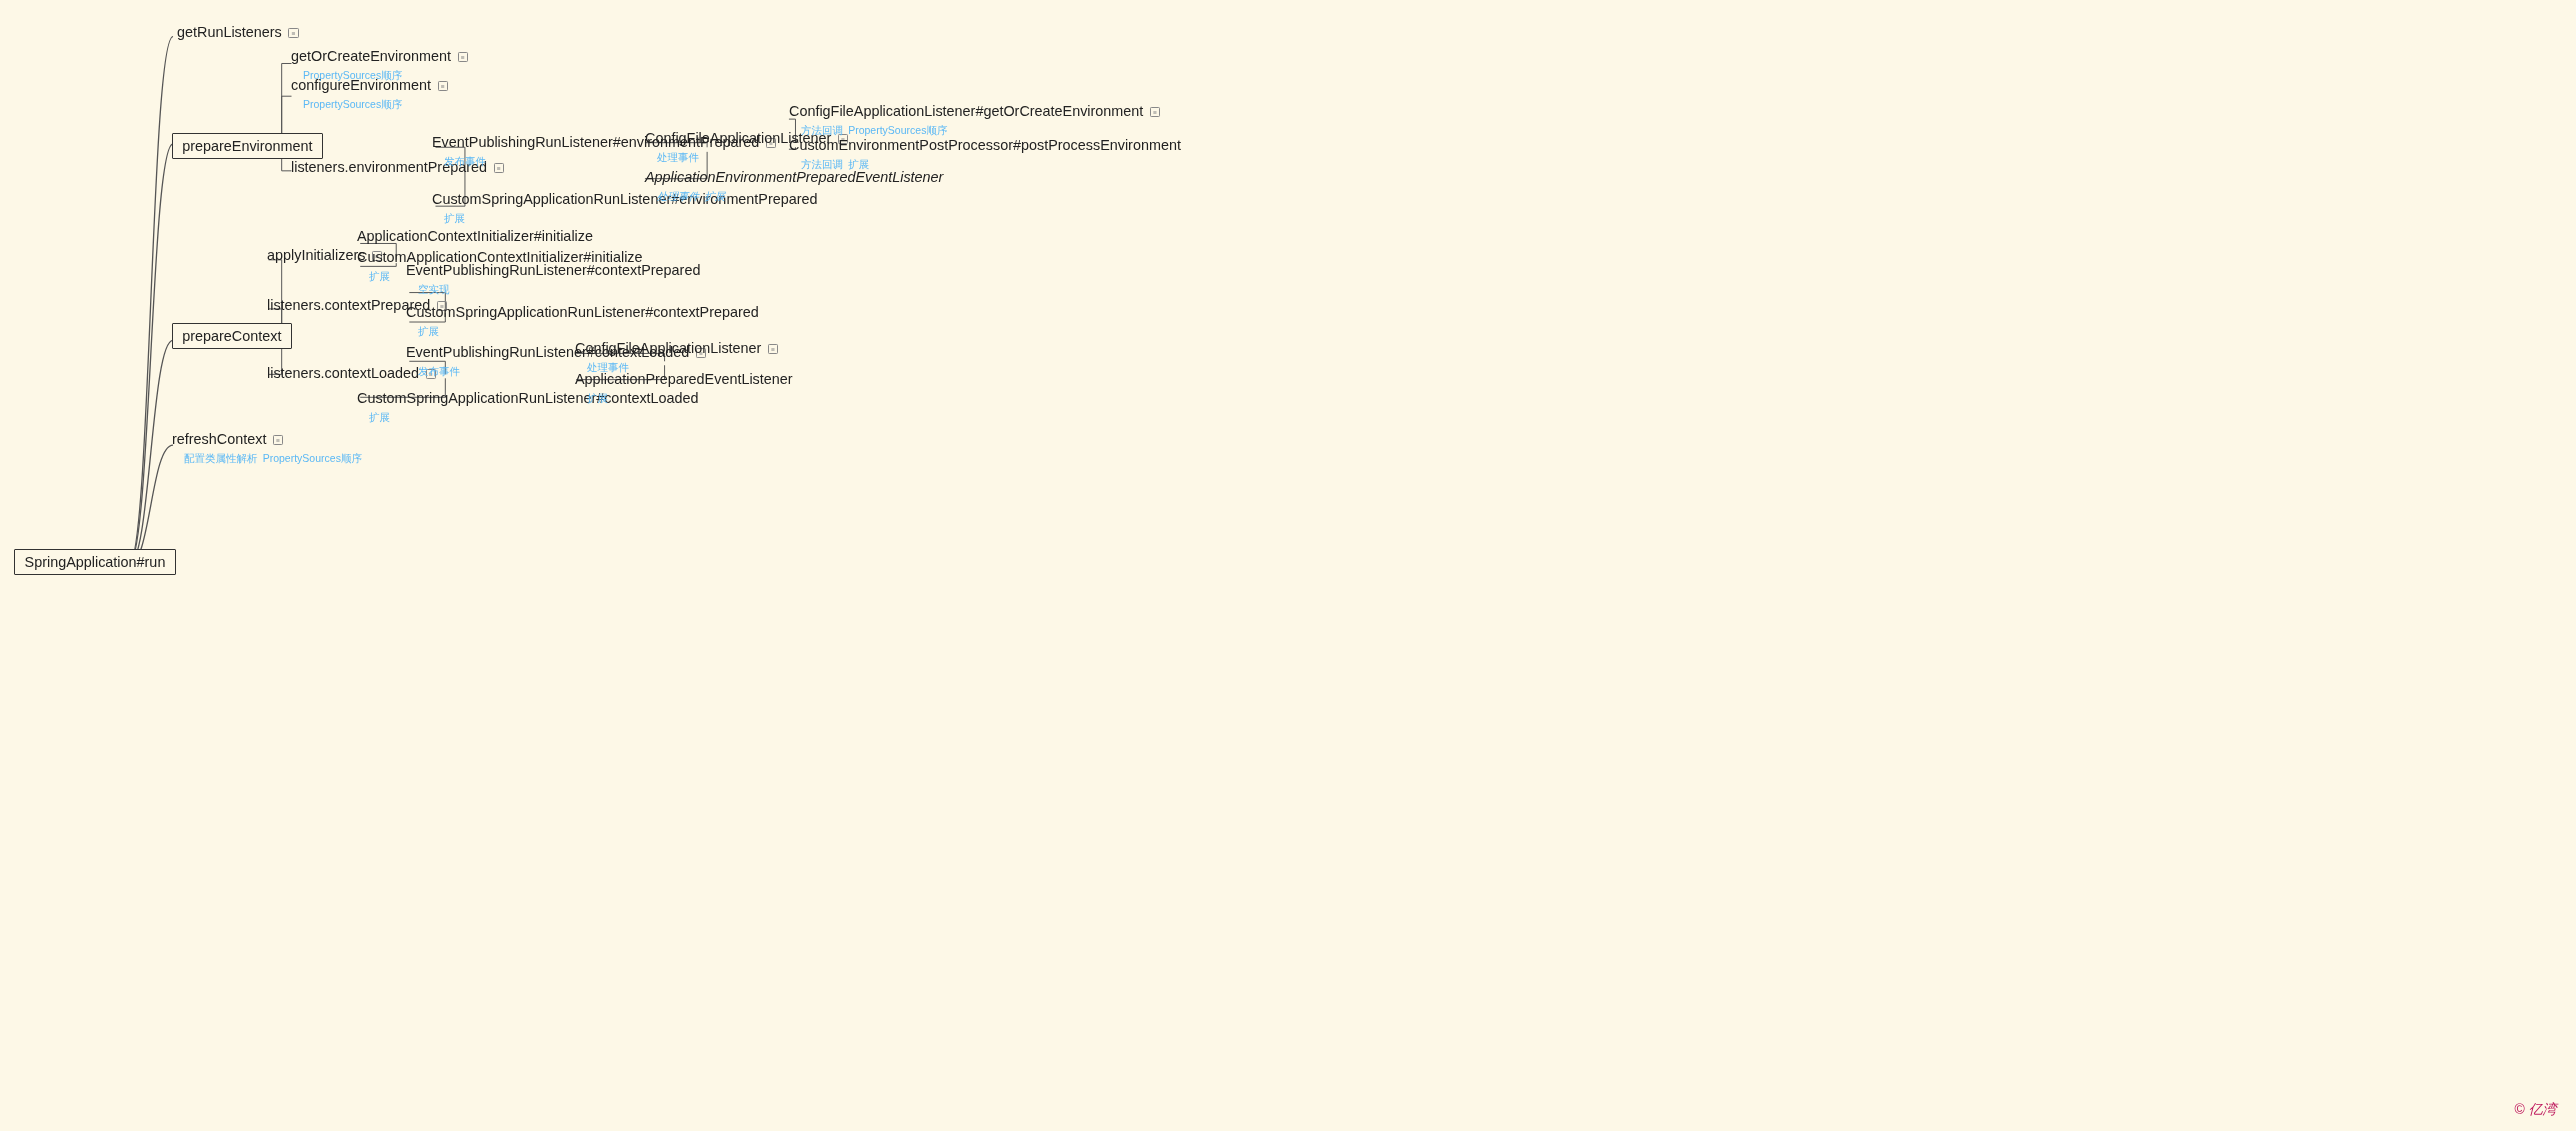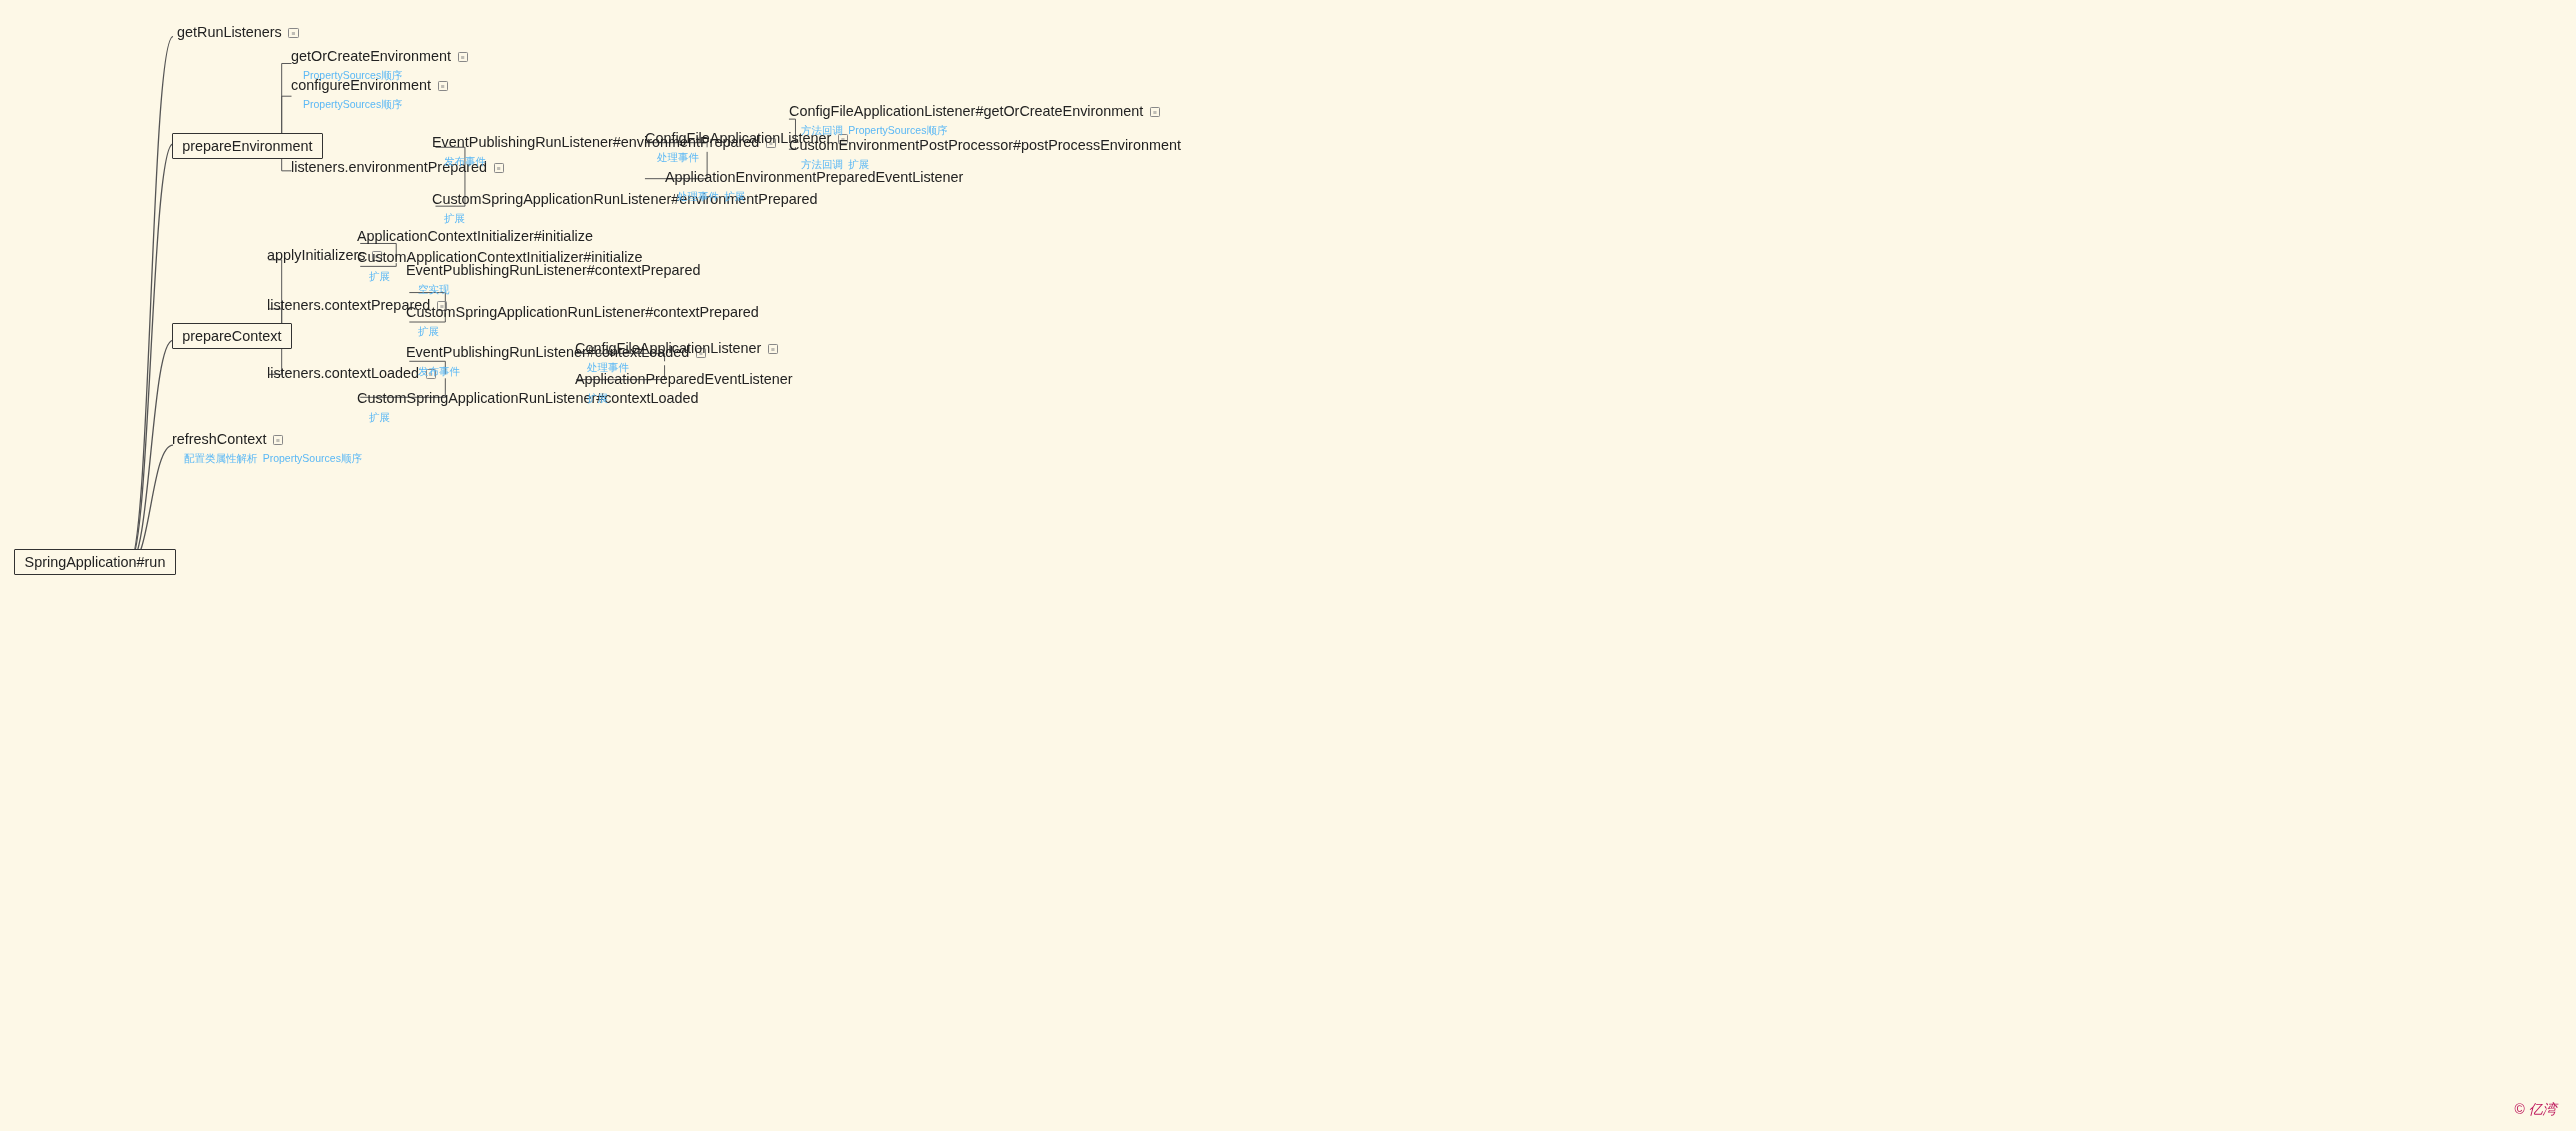--- a/index.html
+++ b/index.html
@@ -203,21 +203,21 @@
   <div class="node" style="left:645px; top:130px;">
     <span class="node-label">
       <span>ConfigFileApplicationListener</span>
       <span class="icon-doc">≡</span>
     </span>
     <div class="node-sub">
       <span class="tag">处理事件</span>
     </div>
   </div>
 
-  <div class="node" style="left:665px; top:169px;">
+  <div class="node" style="left:645px; top:169px;font-style:italic;">
     <span class="node-label">
       <span>ApplicationEnvironmentPreparedEventListener</span>
     </span>
     <div class="node-sub">
       <span class="tag">处理事件</span>
       <span class="tag">扩展</span>
     </div>
   </div>
 
   <div class="node" style="left:789px; top:103px;">

